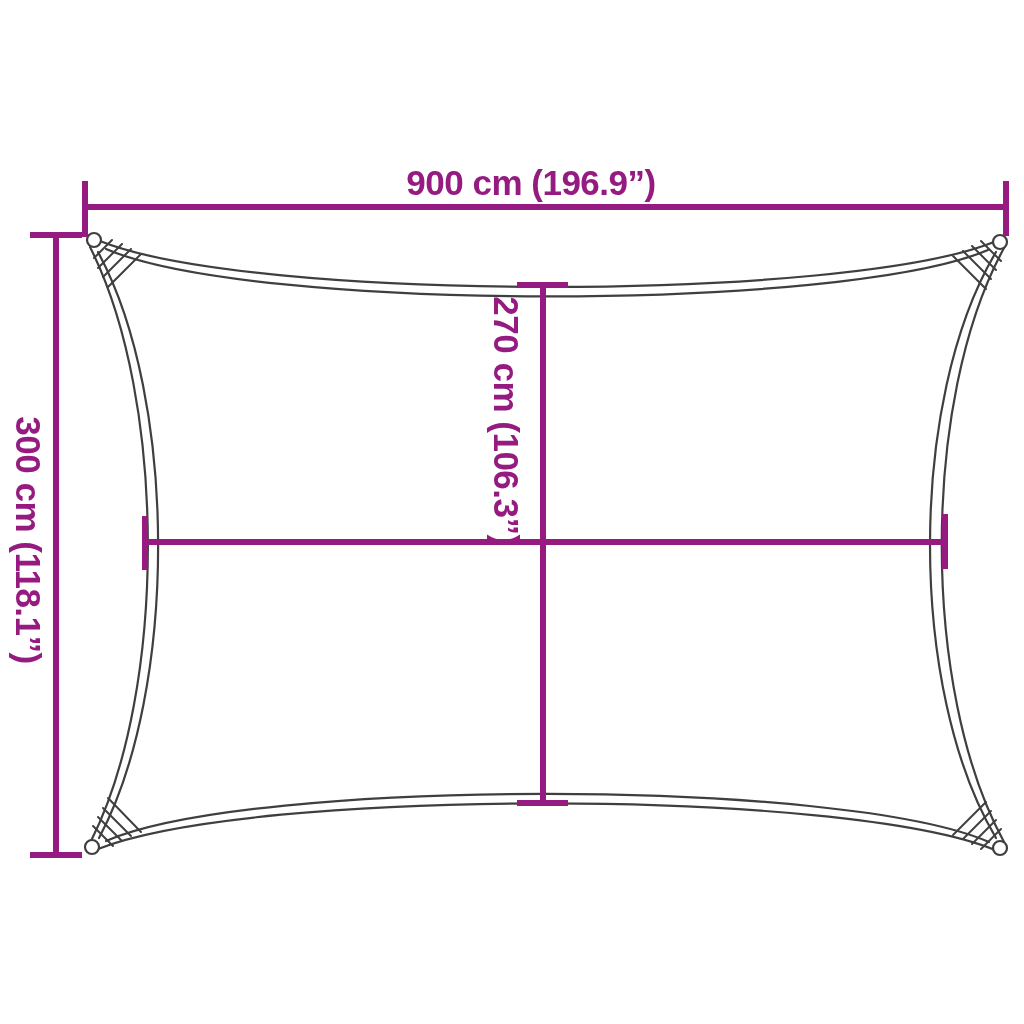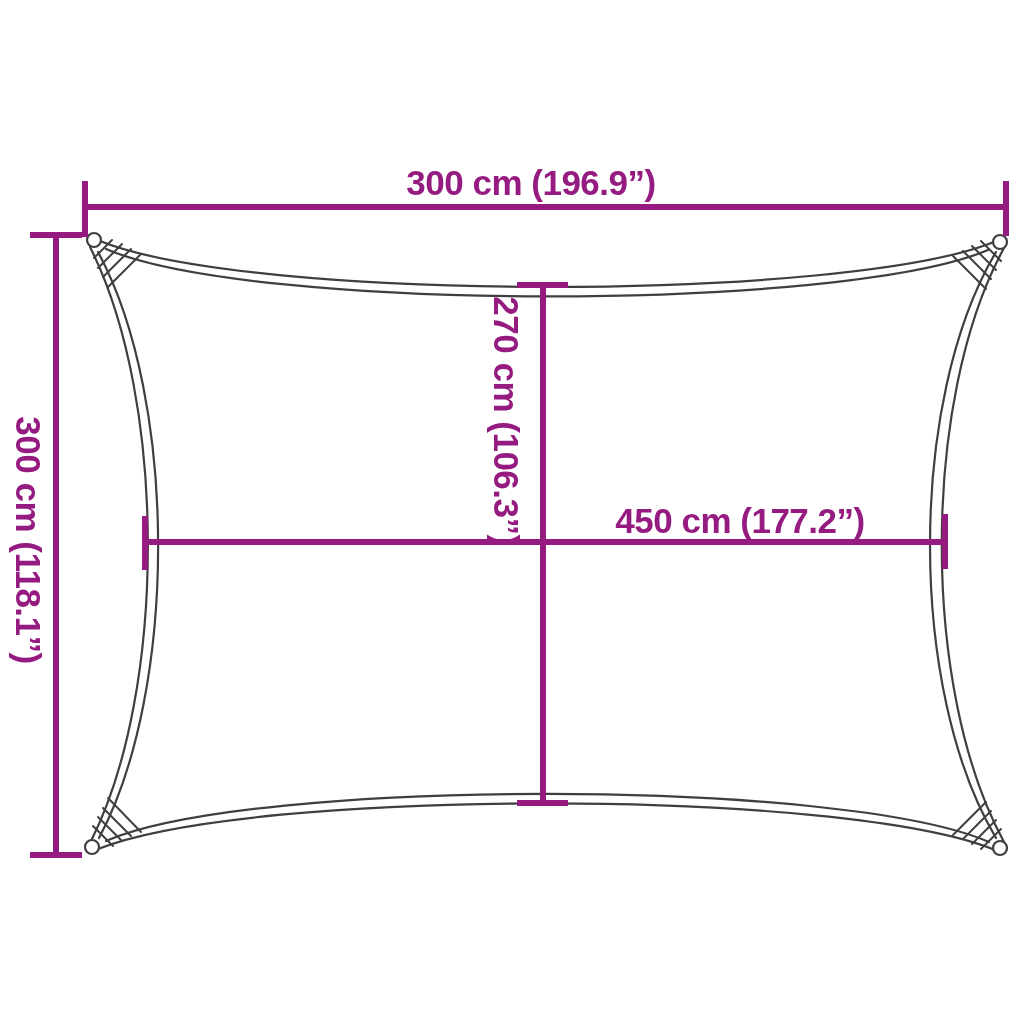--- a/index.html
+++ b/index.html
@@ -90,20 +90,19 @@
       <line x1="543" y1="285" x2="543" y2="803"></line>
       <line x1="517" y1="285" x2="568" y2="285"></line>
       <line x1="517" y1="803" x2="568" y2="803"></line>
 
       <line x1="145" y1="542" x2="945" y2="542"></line>
       <line x1="145" y1="516" x2="145" y2="570"></line>
       <line x1="945" y1="514" x2="945" y2="569"></line>
     </g>
   </svg>
 
-  <div class="dim-label horiz" style="left:531px; top:165px;">300 cm (196.9”)</div>
+  <div class="dim-label horiz" style="left:531px; top:165px;">900 cm (196.9”)</div>
 
   <div class="dim-label vert" style="left:11px; top:540px;">300 cm (118.1”)</div>
 
   <div class="dim-label vert" style="left:489px; top:421px;">270 cm (106.3”)</div>
 
-  <div class="dim-label horiz" style="left:740px; top:503px;">450 cm (177.2”)</div>
 </div>
 
 </body></html>

